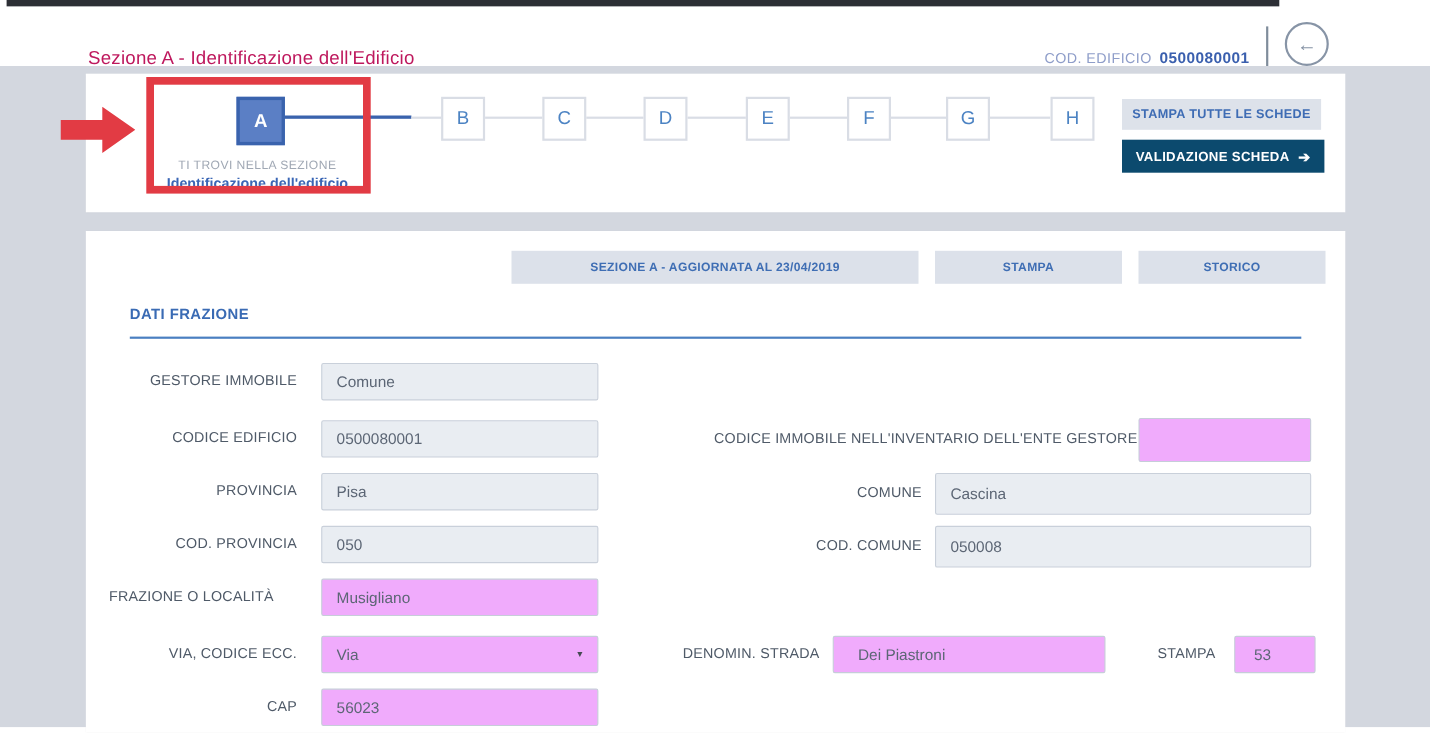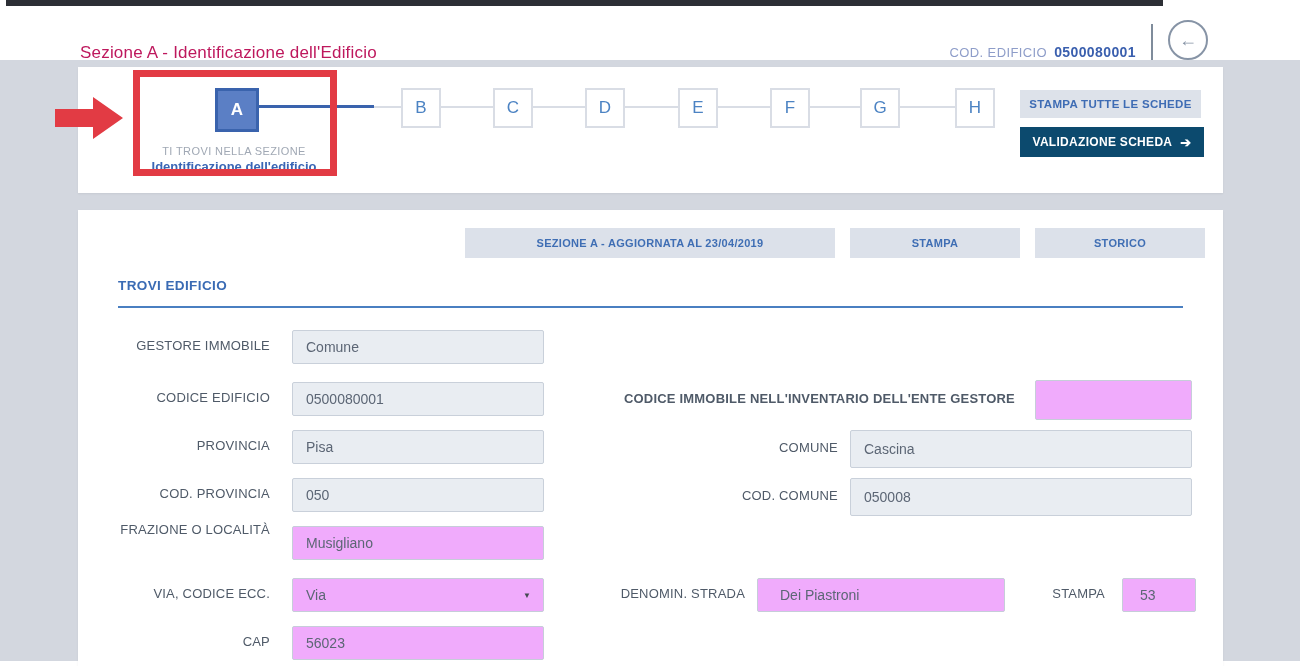--- a/index.html
+++ b/index.html
@@ -130,33 +130,33 @@
     <span>SEZIONE A - AGGIORNATA AL</span>
     <b>23/04/2019</b>
   </div>
   <div class="tab" style="left:772px;width:170px;">
     <span>STAMPA</span>
   </div>
   <div class="tab" style="left:957px;width:170px;">
     <span>STORICO</span>
   </div>
 
-  <div class="form-title">TROVI EDIFICIO</div>
+  <div class="form-title">DATI FRAZIONE</div>
   <div class="form-rule"></div>
 
   <div class="flabel" style="left:0;width:192px;top:120px;line-height:32px;">GESTORE IMMOBILE</div>
   <div class="input input-disabled" style="left:214px;top:120px;width:250px;height:32px;">
     <input disabled="" value="Comune" style="">
   </div>
 
   <div class="flabel" style="left:0;width:192px;top:172px;line-height:32px;">CODICE EDIFICIO</div>
   <div class="input input-disabled" style="left:214px;top:172px;width:250px;height:32px;">
     <input disabled="" value="0500080001" style="">
   </div>
-  <div class="flabel" style="left:505px;width:432px;top:170px;line-height:38px;font-weight:bold;">CODICE IMMOBILE NELL'INVENTARIO DELL'ENTE GESTORE</div>
+  <div class="flabel" style="left:524px;width:432px;top:170px;line-height:38px;">CODICE IMMOBILE NELL'INVENTARIO DELL'ENTE GESTORE</div>
   <div class="input" style="left:957px;top:170px;width:155px;height:38px;">
     <input value="" style="">
   </div>
 
   <div class="flabel" style="left:0;width:192px;top:220px;line-height:32px;">PROVINCIA</div>
   <div class="input input-disabled" style="left:214px;top:220px;width:250px;height:32px;">
     <input disabled="" value="Pisa" style="">
   </div>
   <div class="flabel" style="left:600px;width:160px;top:220px;line-height:36px;">COMUNE</div>
   <div class="input input-disabled" style="left:772px;top:220px;width:340px;height:36px;">
@@ -165,21 +165,21 @@
 
   <div class="flabel" style="left:0;width:192px;top:268px;line-height:32px;">COD. PROVINCIA</div>
   <div class="input input-disabled" style="left:214px;top:268px;width:250px;height:32px;">
     <input disabled="" value="050" style="">
   </div>
   <div class="flabel" style="left:600px;width:160px;top:268px;line-height:36px;">COD. COMUNE</div>
   <div class="input input-disabled" style="left:772px;top:268px;width:340px;height:36px;">
     <input disabled="" value="050008" style="">
   </div>
 
-  <div class="flabel" style="left:0;width:192px;top:304px;line-height:32px;">FRAZIONE O LOCALITÀ</div>
+  <div class="flabel" style="left:0;width:192px;top:316px;line-height:32px;text-align:center;">FRAZIONE O LOCALITÀ</div>
   <div class="input" style="left:214px;top:316px;width:250px;height:32px;">
     <input value="Musigliano" style="">
   </div>
 
   <div class="flabel" style="left:0;width:192px;top:368px;line-height:32px;">VIA, CODICE ECC.</div>
   <div class="input" style="left:214px;top:368px;width:250px;height:32px;">
     <select>
       <option>Via</option>
     </select>
     <span class="caret">▼</span>

